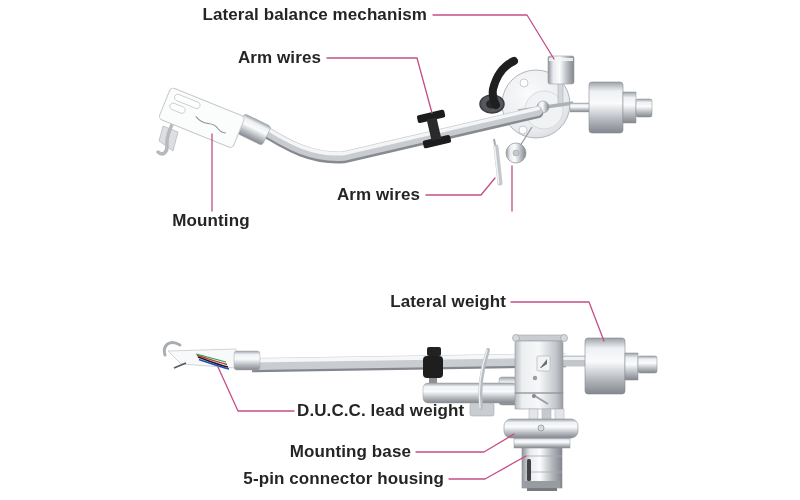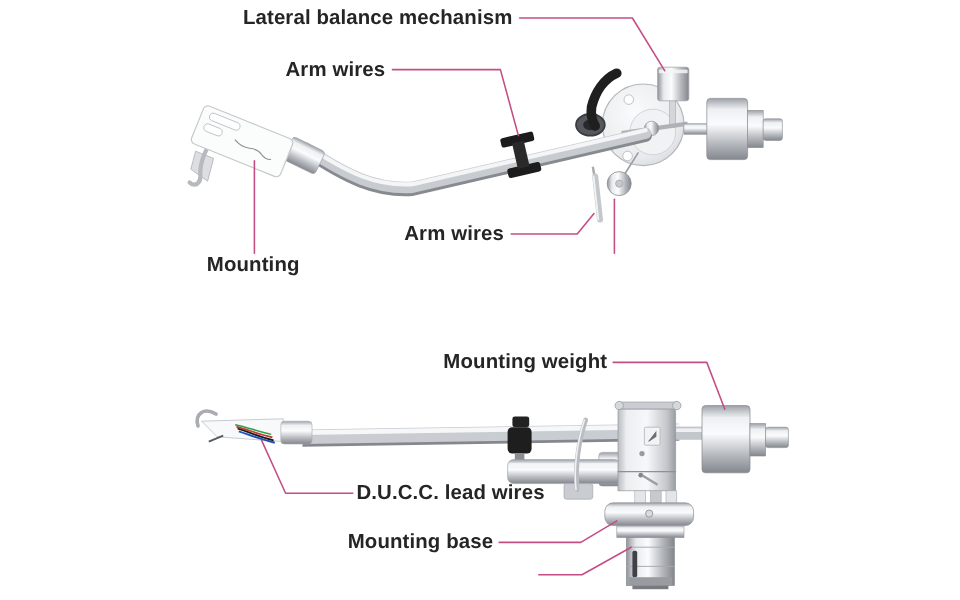--- a/index.html
+++ b/index.html
@@ -223,16 +223,17 @@
       <polyline class="leader" points="294,411 238,411 218,367"></polyline>
       <polyline class="leader" points="416,452 484,452 514,434"></polyline>
       <polyline class="leader" points="449,479 485,479 526,456"></polyline>
     </g>
   </svg>
 
   <div class="label" style="top:8px;right:373px;">Lateral balance mechanism</div>
   <div class="label" style="top:51px;right:479px;">Arm wires</div>
   <div class="label" style="top:188px;right:380px;">Arm wires</div>
   <div class="label center" style="top:214px;left:211px;">Mounting</div>
-  <div class="label" style="top:295px;right:294px;">Mounting weight</div>
-  <div class="label" style="top:404px;left:297px;">D.U.C.C. lead wires</div>
+  <div class="label" style="top:295px;right:294px;">Lateral weight</div>
+  <div class="label" style="top:404px;left:297px;">D.U.C.C. lead weight</div>
   <div class="label" style="top:445px;right:389px;padding-left:34px;">Mounting base</div>
+  <div class="label" style="top:472px;right:356px;">5-pin connector housing</div>
 </div>
 
 </body></html>

